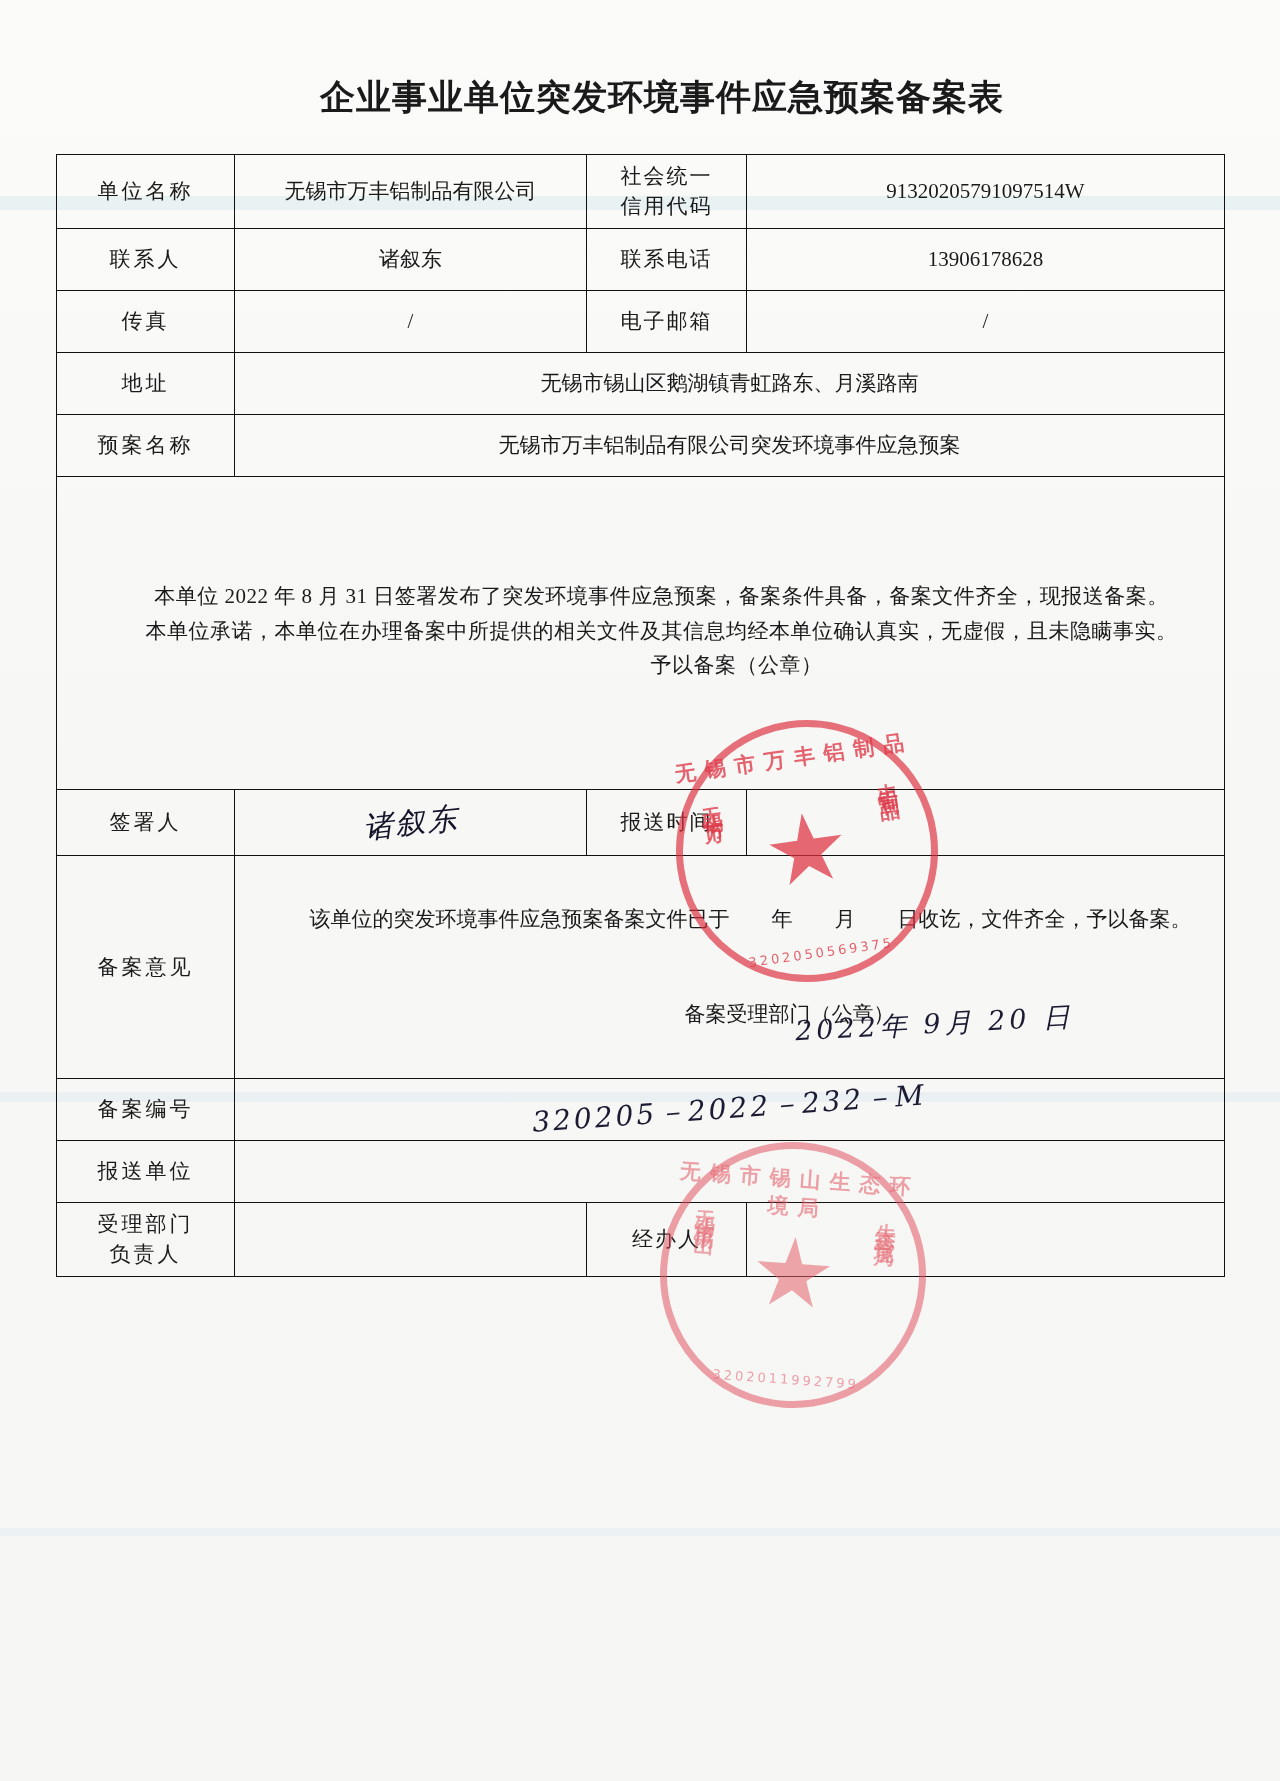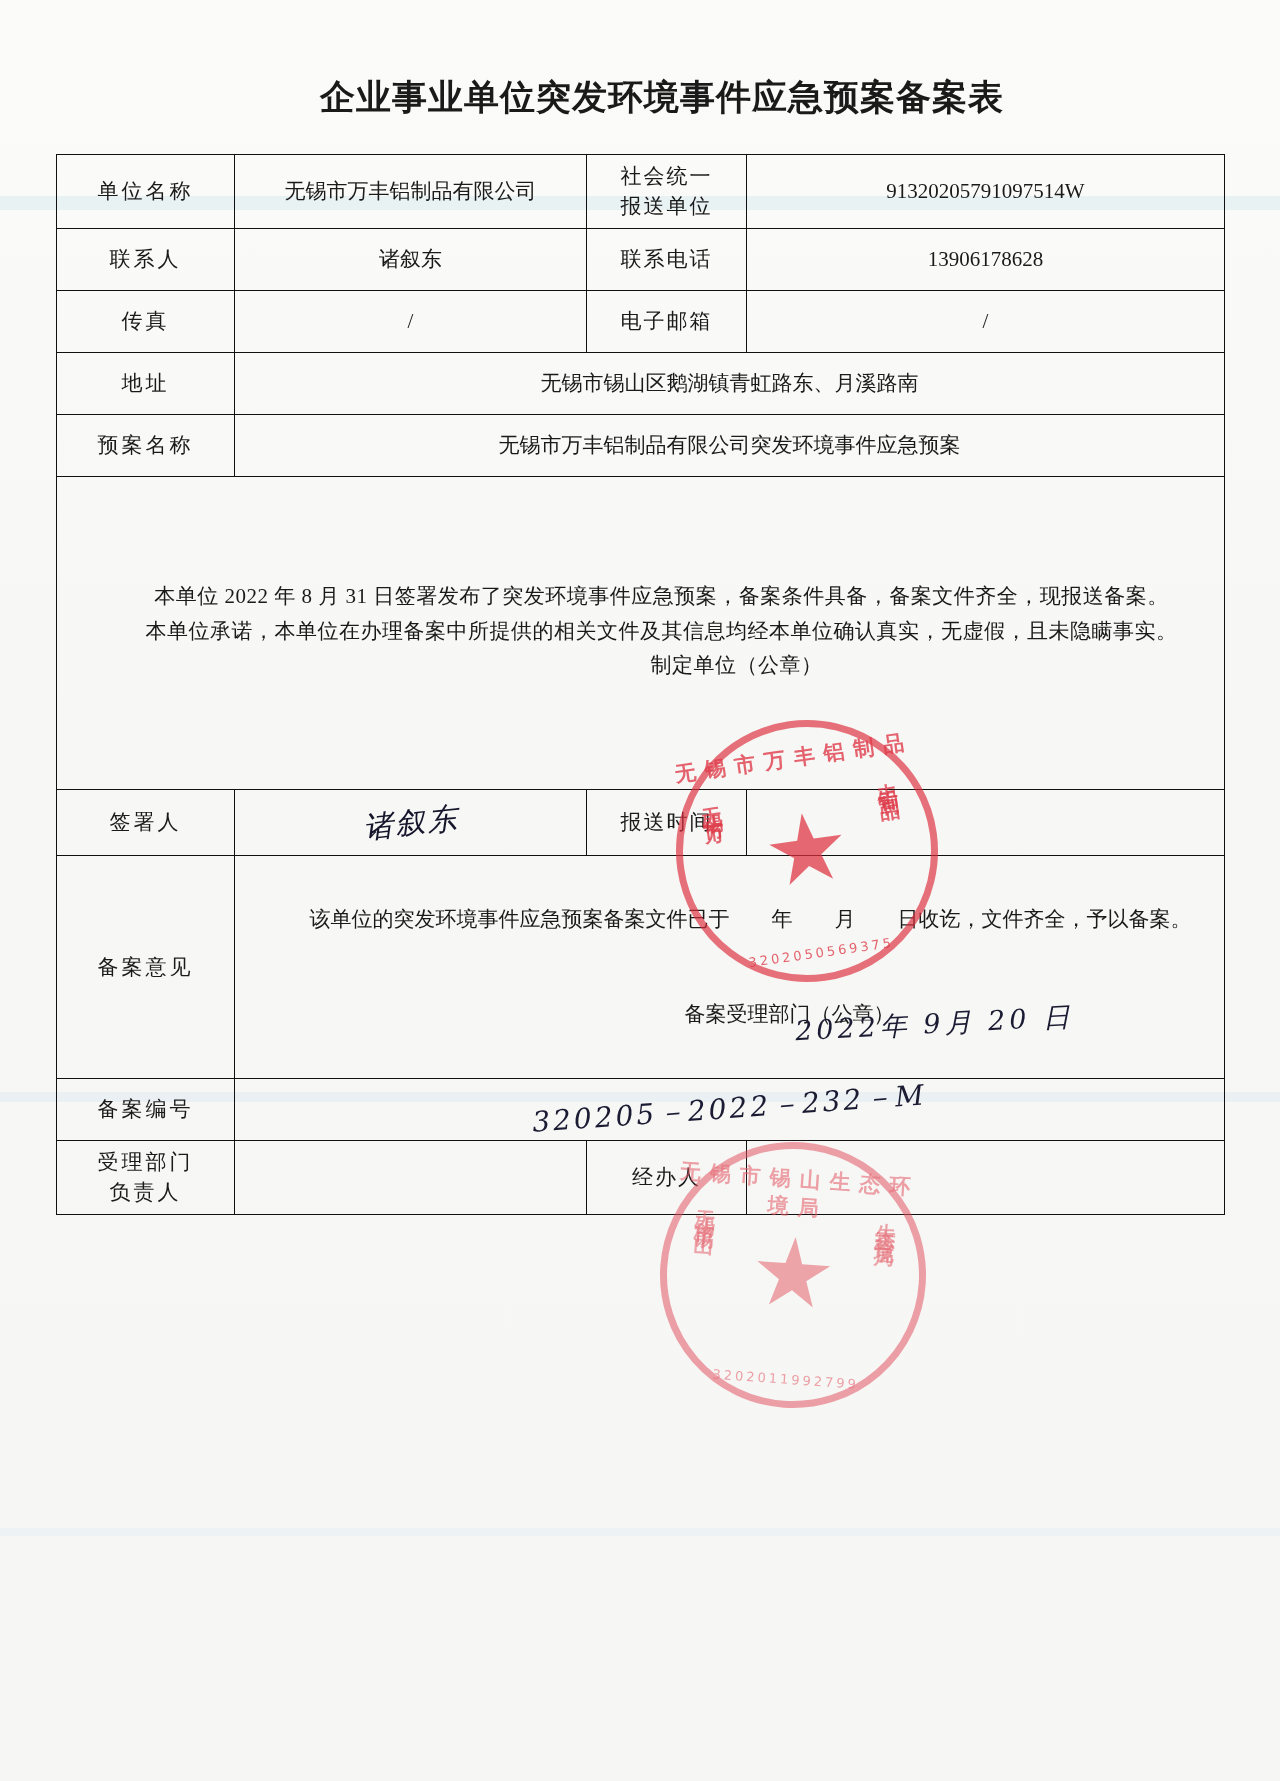--- a/index.html
+++ b/index.html
@@ -227,21 +227,21 @@
       <col style="width:352px">
       <col style="width:160px">
       <col style="width:478px">
     </colgroup>
     <tbody>
       <tr class="h-row-tall">
         <td class="label">单位名称</td>
         <td>无锡市万丰铝制品有限公司</td>
         <td class="labelmid">
           <div>社会统一</div>
-          <div>报送单位</div>
+          <div>信用代码</div>
         </td>
         <td>91320205791097514W</td>
       </tr>
       <tr class="h-row">
         <td class="label">联系人</td>
         <td>诸叙东</td>
         <td class="labelmid">联系电话</td>
         <td>13906178628</td>
       </tr>
       <tr class="h-row">
@@ -255,21 +255,21 @@
         <td colspan="3">无锡市锡山区鹅湖镇青虹路东、月溪路南</td>
       </tr>
       <tr class="h-row">
         <td class="label">预案名称</td>
         <td colspan="3">无锡市万丰铝制品有限公司突发环境事件应急预案</td>
       </tr>
       <tr>
         <td class="para" colspan="4">
           <p>本单位 2022 年 8 月 31 日签署发布了突发环境事件应急预案，备案条件具备，备案文件齐全，现报送备案。</p>
           <p>本单位承诺，本单位在办理备案中所提供的相关文件及其信息均经本单位确认真实，无虚假，且未隐瞒事实。</p>
-          <p class="seal-caption">制定单位（公章）</p>
+          <p class="seal-caption">予以备案（公章）</p>
         </td>
       </tr>
       <tr class="h-row-tall">
         <td class="label">签署人</td>
         <td>
           <span class="hand sign-name">诸叙东</span>
         </td>
         <td class="labelmid">报送时间</td>
         <td class="blank-cell"></td>
       </tr>
@@ -279,20 +279,24 @@
           <p>该单位的突发环境事件应急预案备案文件已于　　年　　月　　日收讫，文件齐全，予以备案。</p>
           <p class="accept-caption">备案受理部门（公章）</p>
           <span class="hand hand-date">2022年 9月 20 日</span>
         </td>
       </tr>
       <tr class="h-row">
         <td class="label">备案编号</td>
         <td colspan="3">
           <span class="hand hand-number">320205－2022－232－M</span>
         </td>
+      </tr>
+      <tr class="h-row">
+        <td class="label">报送单位</td>
+        <td colspan="3" class="blank-cell"></td>
       </tr>
       <tr class="h-row-tall">
         <td class="label">
           <div>受理部门</div>
           <div>负责人</div>
         </td>
         <td class="blank-cell"></td>
         <td class="labelmid">经办人</td>
         <td class="blank-cell"></td>
       </tr>

